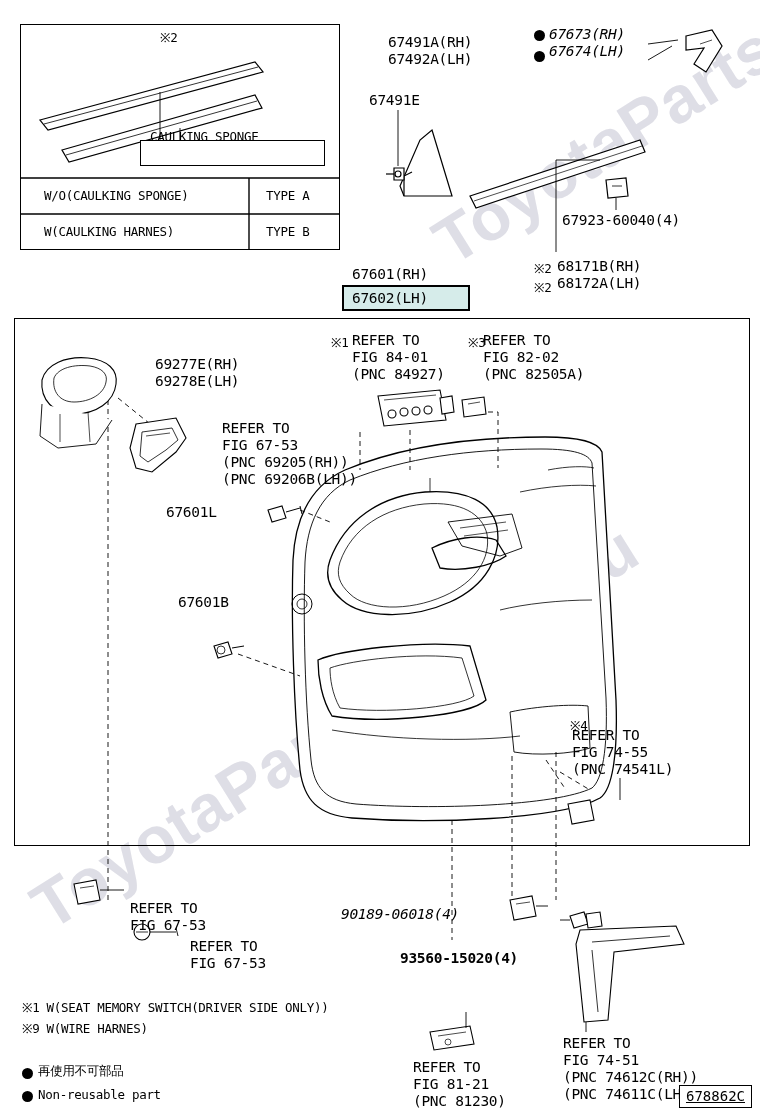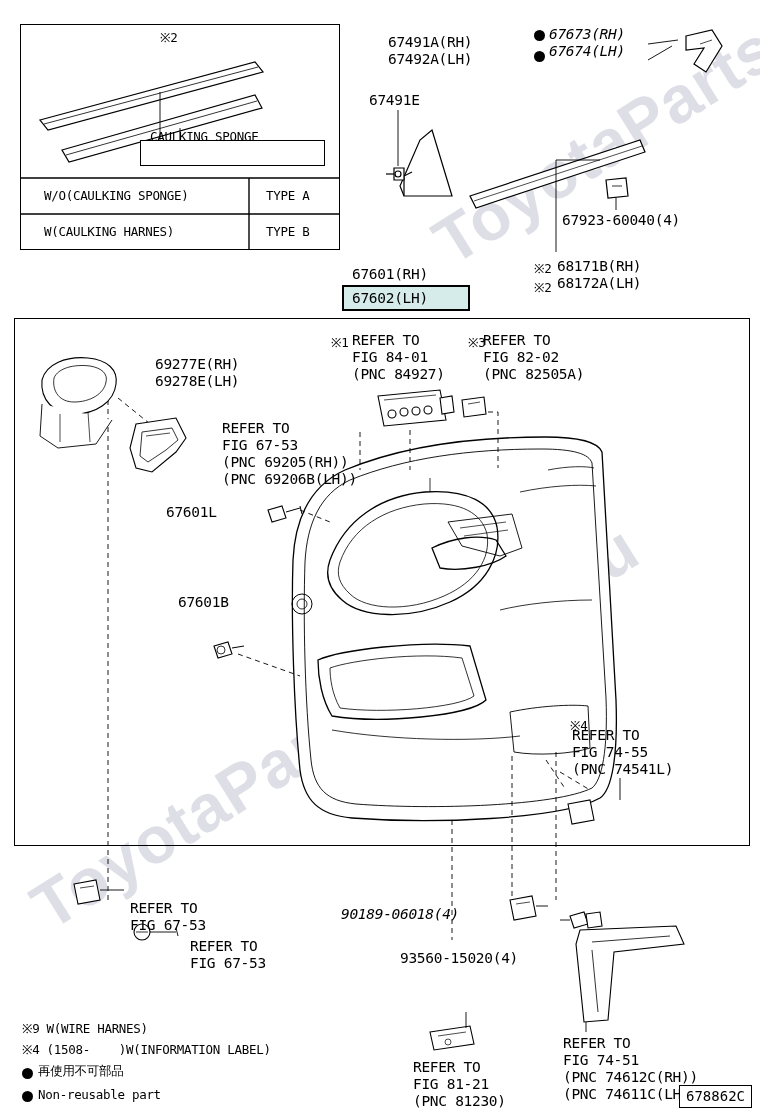--- a/index.html
+++ b/index.html
@@ -88,20 +88,21 @@
     background: #000;
   }
   .codebox {
     position: absolute;
     right: 8px;
     bottom: 4px;
     border: 1.4px solid #000;
     padding: 2px 6px 3px 6px;
     font-size: 14px;
     background: #fff;
+    text-decoration: underline;
   }
 </style>
 </head>
 <body>
 
 <div class="page">
 
   <div class="wm a">ToyotaPartsMurmu.ru</div>
   <div class="wm b">ToyotaPartsMurmu.ru</div>
 
@@ -335,31 +336,31 @@
   <div class="lbl sm" style="left:570px; top:718px;">※4</div>
   <div class="lbl" style="left:572px; top:727px;">REFER TO
 FIG 74-55
 (PNC 74541L)</div>
 
   <div class="lbl" style="left:130px; top:900px;">REFER TO
 FIG 67-53</div>
   <div class="lbl" style="left:190px; top:938px;">REFER TO
 FIG 67-53</div>
   <div class="lbl" style="left:341px; top:906px;font-style:italic;">90189-06018(4)</div>
-  <div class="lbl" style="left:400px; top:950px;">93560-15020(4)</div>
+  <div class="lbl" style="left:400px; top:950px;font-weight:bold;">93560-15020(4)</div>
   <div class="lbl" style="left:563px; top:1035px;">REFER TO
 FIG 74-51
 (PNC 74612C(RH))
 (PNC 74611C(LH))</div>
   <div class="lbl" style="left:413px; top:1059px;">REFER TO
 FIG 81-21
 (PNC 81230)</div>
 
+  <div class="lbl sm" style="left:22px; top:1000px;">※1 W(SEAT MEMORY SWITCH(DRIVER SIDE ONLY))</div>
   <div class="lbl sm" style="left:22px; top:1021px;">※9 W(WIRE HARNES)</div>
-  <div class="lbl sm" style="left:22px; top:1042px;">※4 (1508-    )W(INFORMATION LABEL)</div>
 
   <div class="dot" style="left:22px; top:1068px;"></div>
   <div class="lbl sm jp" style="left:38px; top:1064px;">再使用不可部品</div>
   <div class="dot" style="left:22px; top:1091px;"></div>
   <div class="lbl sm" style="left:38px; top:1087px;">Non-reusable part</div>
 
   <div class="codebox">678862C</div>
 
 </div>
 

